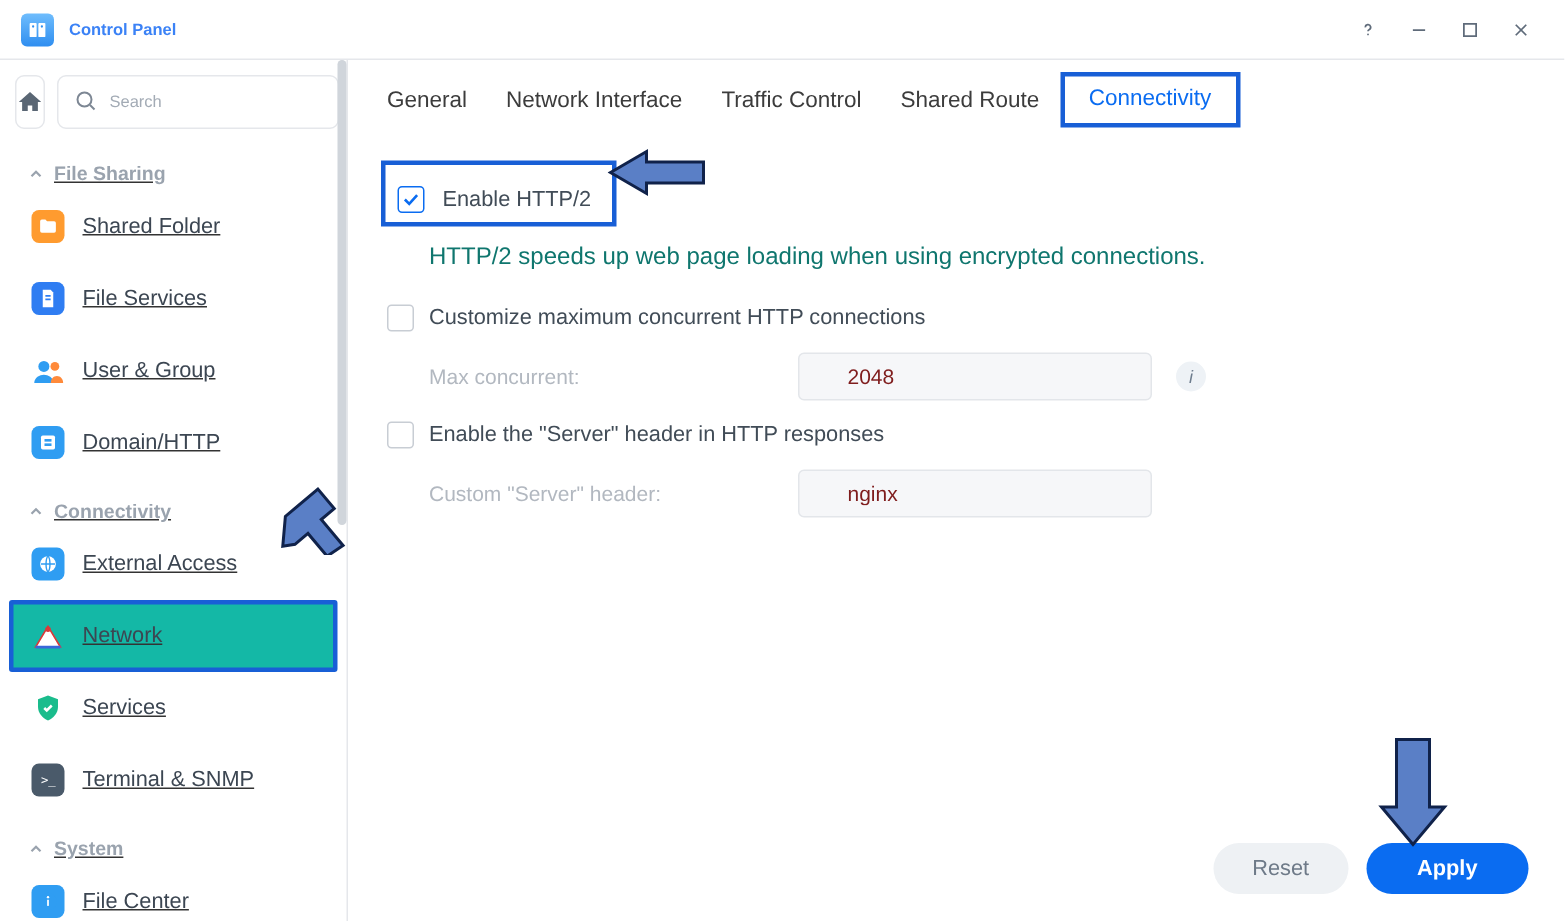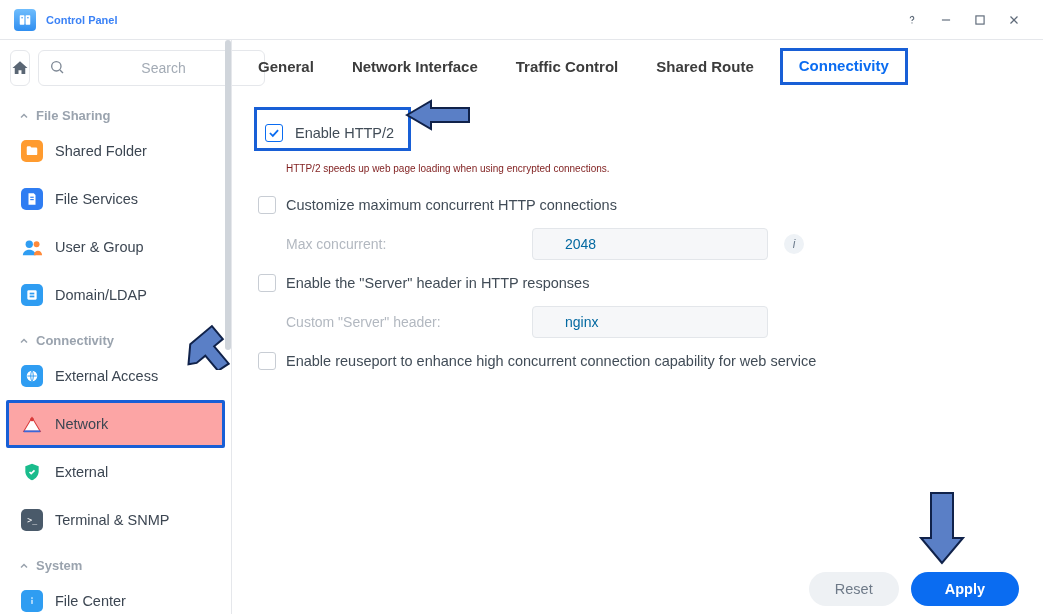--- a/index.html
+++ b/index.html
@@ -67,65 +67,65 @@
     width: 36px; height: 36px; border: 1px solid #e5e7eb;
     border-radius: 6px; display:flex; align-items:center; justify-content:center;
     color:#5a6674; cursor:pointer;
   }
   .search-wrap {
     flex: 1; height: 36px; border: 1px solid #e5e7eb; border-radius: 6px;
     display:flex; align-items:center; padding: 0 10px; gap:8px;
     color:#98a1ab;
   }
   .search-wrap input {
-    flex:1; border:none; outline:none; font-size:14px; color:#4c1d95;
+    flex:1; border:none; outline:none; font-size:11px; color:#4c1d95;
     background: transparent;
-    text-align: center;
   }
   .search-wrap input::placeholder { color:#a3abb5; }
 
   .side-section {
     padding: 6px 0 0 0;
+    text-decoration: underline;
   }
   .section-header {
     display:flex; align-items:center; gap:6px;
     padding: 8px 14px 4px 18px;
     color:#9aa3ae; font-weight:600; font-size:13px;
     cursor:pointer;
   }
   .section-header .chev { display:flex; align-items:center; }
 
   .side-item {
     display:flex; align-items:center; gap:12px;
     padding: 10px 14px 10px 18px;
     color:#3c4652; font-size:14.5px;
     cursor:pointer;
     border: 3px solid transparent;
   }
   .side-item .icon { width:22px; height:22px; display:flex; align-items:center; justify-content:center; border-radius:5px; }
   .side-item.active {
-    background: #fca5a5;
+    background: #14b8a6;
     border: 3px solid #185fd6;
     border-radius: 2px;
     margin: 0 6px 0 6px;
     padding-left: 12px;
   }
 
   .icon-folder    { background:#ff9b2f; }
   .icon-fileserv  { background:#2f7df2; }
   .icon-domain    { background:#2f9df2; }
   .icon-extaccess { background:#2f9df2; }
   .icon-terminal  { background:#4a5a6a; }
   .icon-info      { background:#2f9df2; }
 
   
   .main { flex:1; display:flex; flex-direction:column; position:relative; }
   .tabs {
-    display:flex; gap: 34px; padding: 14px 24px 10px 24px;
-    font-weight:700; font-size:15px; color:#3c3c3c;
+    display:flex; gap: 22px; padding: 14px 24px 10px 24px;
+    font-weight:400; font-size:15px; color:#3c3c3c;
   }
   .tab { cursor:pointer; padding: 4px 2px; }
   .tab.active-tab {
     color:#0a6cf1;
     border: 3px solid #185fd6;
     padding: 6px 16px;
     margin: -6px -10px;
   }
 
   .content { padding: 10px 26px 0 26px; flex:1; overflow:auto; }
@@ -139,38 +139,38 @@
     background:#fff; border-color:#0a6cf1;
   }
   .chk-label { color:#414c57; font-size:14.5px; }
 
   .enable-http-box {
     display:inline-flex; align-items:center; gap:12px;
     border:3px solid #185fd6; padding:14px 14px 6px 8px;
     margin-left:-4px;
   }
 
-  .desc { color:#7f1d1d; font-size:10px; padding: 4px 0 14px 28px; }
+  .desc { color:#0f766e; font-size:16px; padding: 4px 0 14px 28px; }
 
   .field-row { display:flex; align-items:center; gap: 16px; padding: 6px 0 6px 28px; }
   .field-label { color:#b2b8c0; min-width: 230px; }
   .text-input {
     width: 236px; height:32px; border:1px solid #e3e6ea; border-radius:4px;
     background:#f6f7f9; padding: 0 10px; color:#9aa3ae; font-size:14px;
   }
-  .text-input:disabled { color:#0369a1;padding-left:32px; }
+  .text-input:disabled { color:#7f1d1d;padding-left:32px; }
   .info-badge {
     width:20px; height:20px; border-radius:10px; background:#eef2f6;
     color:#6e7d8e; display:flex; align-items:center; justify-content:center;
     font-style: italic; font-size:12px; cursor:pointer;
   }
 
   
   .footer {
-    position:absolute; right: 24px; bottom: 8px;
+    position:absolute; right: 24px; bottom: 18px;
     display:flex; gap:12px; align-items:center;
   }
   .btn {
     height:34px; padding: 0 26px; border-radius:17px; border:none;
     font-size:14.5px; cursor:pointer;
   }
   .btn-reset { background:#eef1f4; color:#6e7a88; }
   .btn-apply { background:#0a6cf1; color:#fff; font-weight:600; padding:0 34px; }
 
   
@@ -275,21 +275,21 @@
         <span>User &amp; Group</span>
       </div>
       <div class="side-item">
         <span class="icon icon-domain">
             <svg width="14" height="14" viewBox="0 0 24 24" fill="#fff">
               <rect x="4" y="4" width="16" height="16" rx="2"></rect>
               <rect x="8" y="8" width="8" height="3" fill="#2f9df2"></rect>
               <rect x="8" y="13" width="8" height="3" fill="#2f9df2"></rect>
             </svg>
           </span>
-        <span>Domain/LDAP</span>
+        <span>Domain/HTTP</span>
       </div>
     </div>
 
     <div class="side-section">
       <div class="section-header">
         <span class="chev">
             <svg width="12" height="12" viewBox="0 0 24 24" fill="none" stroke="#9aa3ae" stroke-width="3">
               <polyline points="6 15 12 9 18 15"></polyline>
             </svg>
           </span>
@@ -314,21 +314,21 @@
           </span>
         <span>Network</span>
       </div>
       <div class="side-item">
         <span class="icon">
             <svg width="20" height="20" viewBox="0 0 24 24" fill="#1abc8c">
               <path d="M12 2 4 5v6c0 5 3.5 9 8 11 4.5-2 8-6 8-11V5z"></path>
               <path d="M9 12l2 2 4-4" stroke="#fff" stroke-width="2" fill="none"></path>
             </svg>
           </span>
-        <span>External</span>
+        <span>Services</span>
       </div>
       <div class="side-item">
         <span class="icon icon-terminal">
             <svg width="14" height="14" viewBox="0 0 24 24" fill="#fff">
               <text x="4" y="17" font-size="14" font-family="monospace">&gt;_</text>
             </svg>
           </span>
         <span>Terminal &amp; SNMP</span>
       </div>
     </div>
@@ -391,24 +391,20 @@
 
       <div class="row">
         <div class="checkbox"></div>
         <span class="chk-label">Enable the "Server" header in HTTP responses</span>
       </div>
       <div class="field-row">
         <span class="field-label">Custom "Server" header:</span>
         <input class="text-input" disabled="" value="nginx" style="">
       </div>
 
-      <div class="row">
-        <div class="checkbox"></div>
-        <span class="chk-label">Enable reuseport to enhance high concurrent connection capability for web service</span>
-      </div>
     </div>
 
     <div class="footer">
       <button class="btn btn-reset">Reset</button>
       <button class="btn btn-apply">Apply</button>
     </div>
 
     <div class="arrow" style="left:173px; top:55px;">
       <svg width="66" height="40" viewBox="0 0 66 40">
           <polygon points="2,20 26,6 26,13 64,13 64,27 26,27 26,34" fill="#5a7fc6" stroke="#10224a" stroke-width="2"></polygon>

